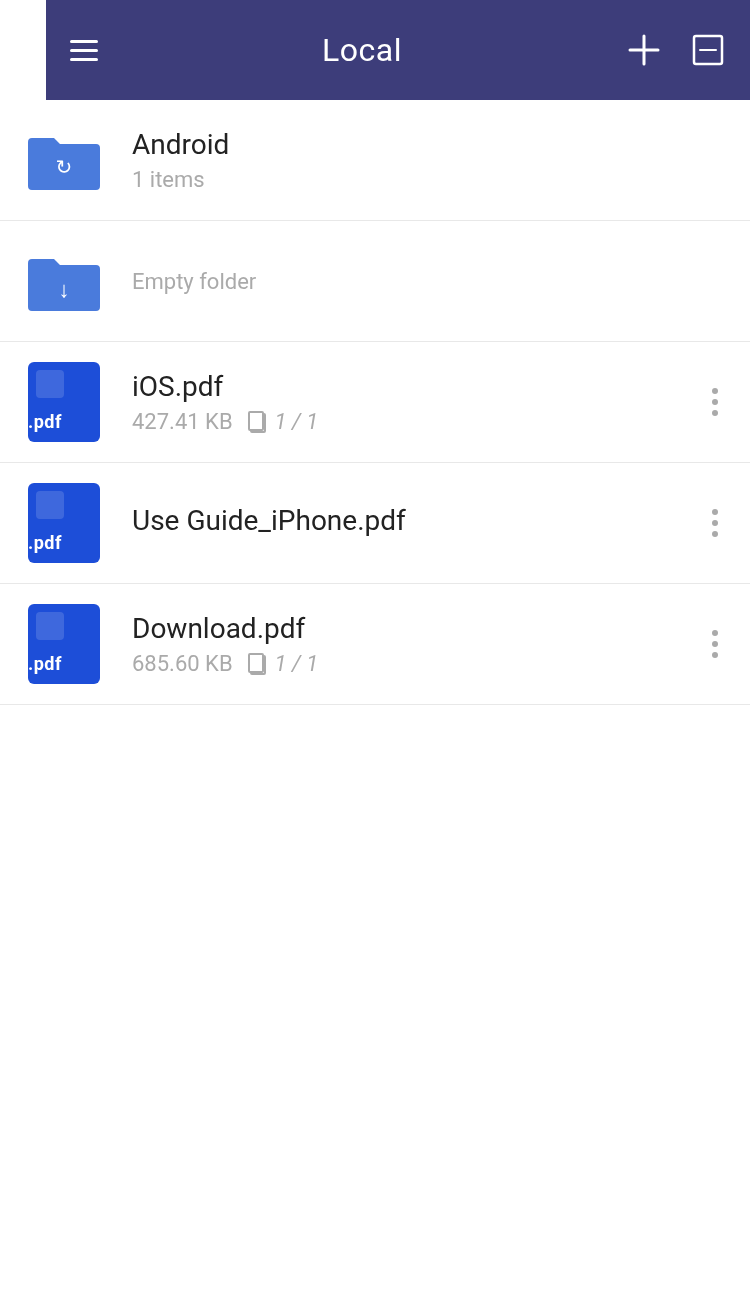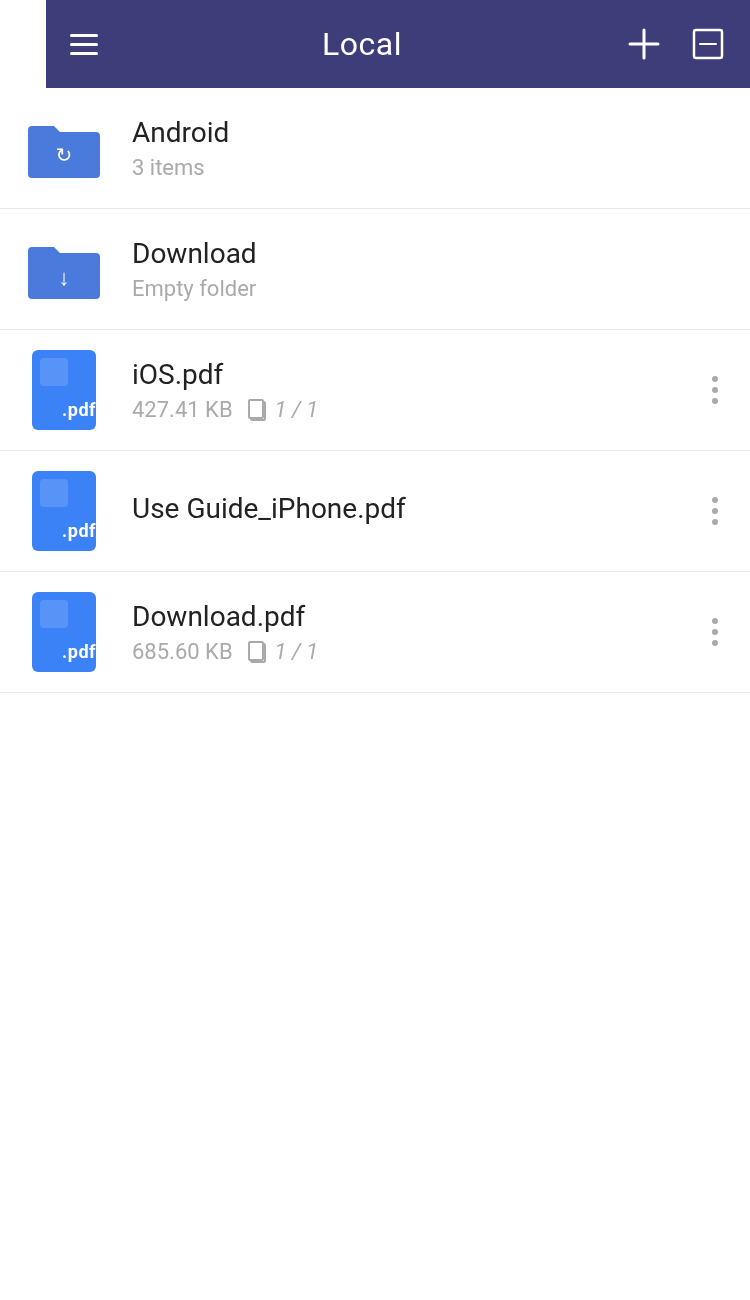--- a/index.html
+++ b/index.html
@@ -12,21 +12,21 @@
       width: 750px;
       height: 1300px;
       font-family: 'Roboto', 'Helvetica Neue', Arial, sans-serif;
       background: #ffffff;
       overflow: hidden;
     }
 
     
     .header {
       background: #3d3d7a;
-      height: 88px;
+      height: 100px;
       display: flex;
       align-items: center;
       justify-content: space-between;
       padding: 0 24px;
       margin-left: 46px;
     }
 
     .header-title {
       color: #ffffff;
       font-size: 32px;
@@ -84,27 +84,27 @@
     }
 
     
     .folder-icon-svg {
       width: 72px;
       height: 60px;
     }
 
     
     .pdf-icon {
-      width: 64px;
+      width: 72px;
       height: 80px;
-      background: #3b82f6;
+      background: #1d4ed8;
       border-radius: 6px;
       display: flex;
       align-items: flex-end;
-      justify-content: flex-end;
+      justify-content: flex-start;
       padding-bottom: 10px;
       position: relative;
       overflow: hidden;
     }
 
     .pdf-icon::before {
       content: '';
       position: absolute;
       top: 8px;
       left: 8px;
@@ -194,35 +194,34 @@
     <div class="item-icon">
       <svg class="folder-icon-svg" viewBox="0 0 72 60" fill="none" xmlns="http://www.w3.org/2000/svg">
         <path d="M0 12 Q0 8 4 8 L26 8 L32 14 L68 14 Q72 14 72 18 L72 56 Q72 60 68 60 L4 60 Q0 60 0 56 Z" fill="#4a7bdc"></path>
 
         <text x="36" y="44" text-anchor="middle" font-size="20" fill="white">↻</text>
       </svg>
     </div>
     <div class="item-info">
       <div class="item-name">Android</div>
       <div class="item-meta">
-        <span>3 items</span>
+        <span>1 items</span>
       </div>
     </div>
   </div>
 
   <div class="list-item">
     <div class="item-icon">
       <svg class="folder-icon-svg" viewBox="0 0 72 60" fill="none" xmlns="http://www.w3.org/2000/svg">
         <path d="M0 12 Q0 8 4 8 L26 8 L32 14 L68 14 Q72 14 72 18 L72 56 Q72 60 68 60 L4 60 Q0 60 0 56 Z" fill="#4a7bdc"></path>
 
         <text x="36" y="46" text-anchor="middle" font-size="22" fill="white">↓</text>
       </svg>
     </div>
     <div class="item-info">
-      <div class="item-name">Download</div>
       <div class="item-meta">
         <span>Empty folder</span>
       </div>
     </div>
   </div>
 
   <div class="list-item">
     <div class="item-icon">
       <div class="pdf-icon">
         <span class="pdf-icon-label">.pdf</span>

